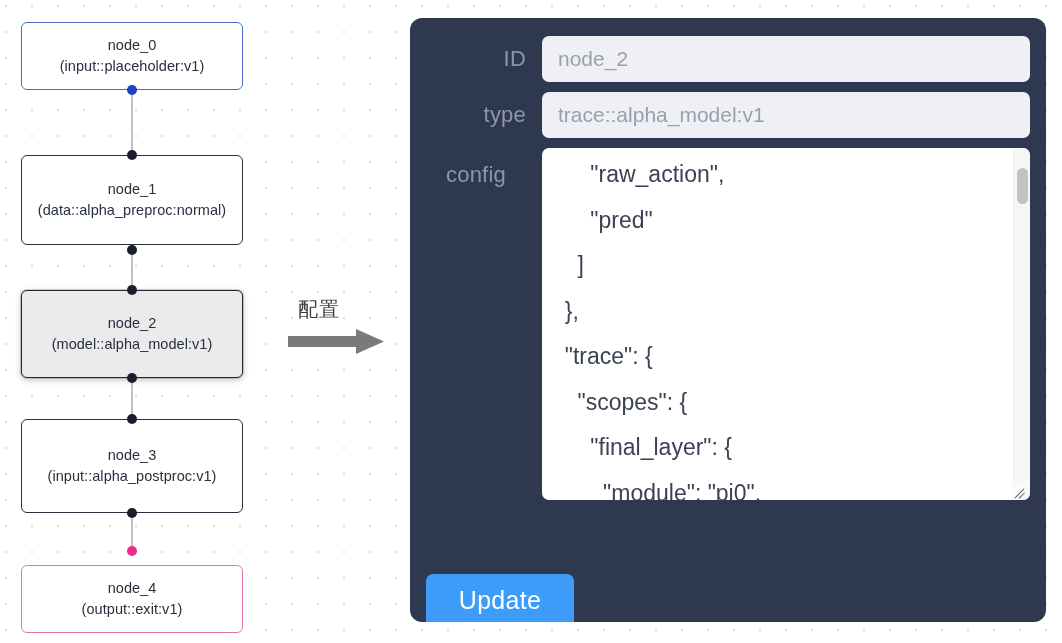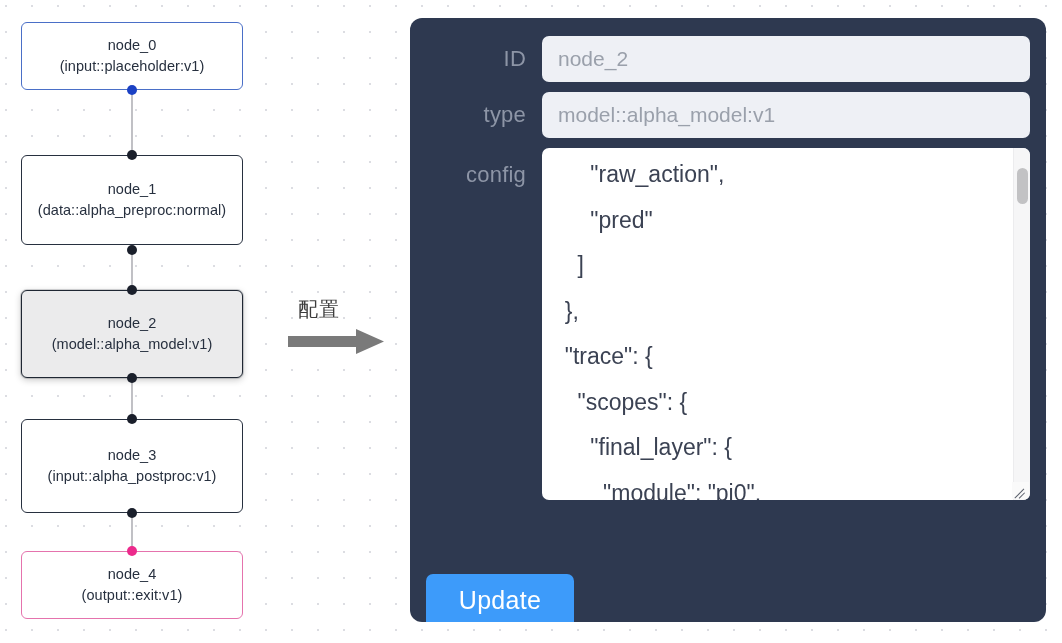--- a/index.html
+++ b/index.html
@@ -69,20 +69,21 @@
     display: block;
     width: 100%;
     word-break: break-all;
   }
 
   .node.input-node {
     border-color: #4a6fc7;
   }
   .node.output-node {
     border-color: #e573ad;
+    margin-top: 14px;
   }
   .node.selected {
     background: #ebebec;
     border-color: #1f2733;
     border-width: 1.6px;
     box-shadow: 0 0 0 1px rgba(31,39,51,0.18), 0 2px 7px rgba(0,0,0,0.22);
   }
 
   .handle {
     position: absolute;
@@ -142,20 +143,21 @@
     text-align: right;
     padding-right: 16px;
     box-sizing: border-box;
     color: #8d95a6;
     font-size: 22px;
     line-height: 46px;
     letter-spacing: 0.2px;
   }
   .field-label.config-label {
     line-height: 54px;
+    text-align: center;
   }
 
   .text-input {
     flex: 1 1 auto;
     height: 46px;
     box-sizing: border-box;
     background: #eef0f5;
     border: none;
     border-radius: 7px;
     color: #9aa0ab;
@@ -308,21 +310,21 @@
 
   <div class="config-panel">
 
     <div class="field-row">
       <div class="field-label">ID</div>
       <div class="text-input">node_2</div>
     </div>
 
     <div class="field-row">
       <div class="field-label">type</div>
-      <div class="text-input">model::alpha_model:v1</div>
+      <div class="text-input">trace::alpha_model:v1</div>
     </div>
 
     <div class="field-row">
       <div class="field-label config-label">config</div>
       <div class="textarea-wrap">
         <div class="textarea-body">      "raw_action",
       "pred"
     ]
   },
   "trace": {

